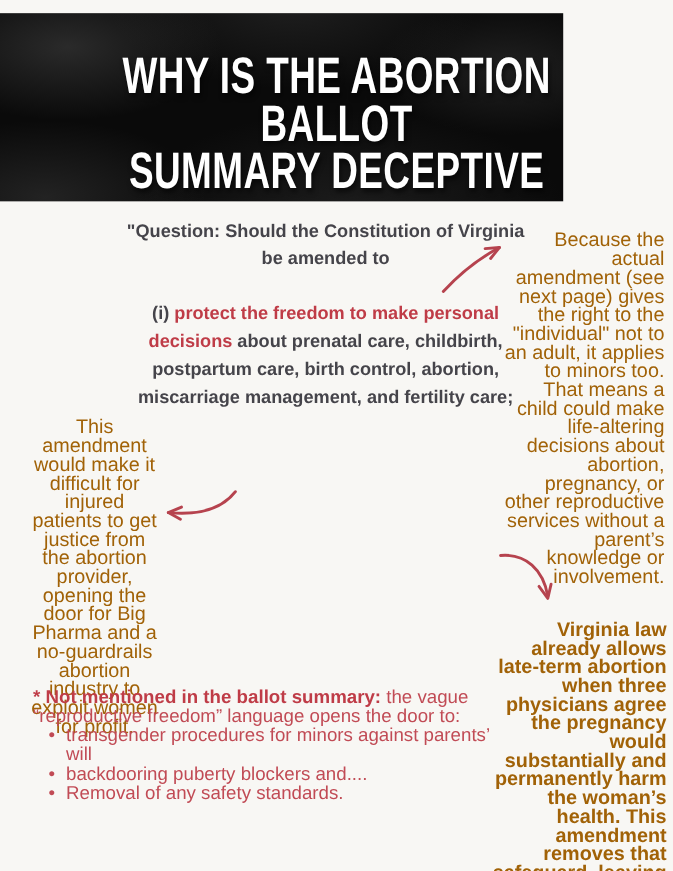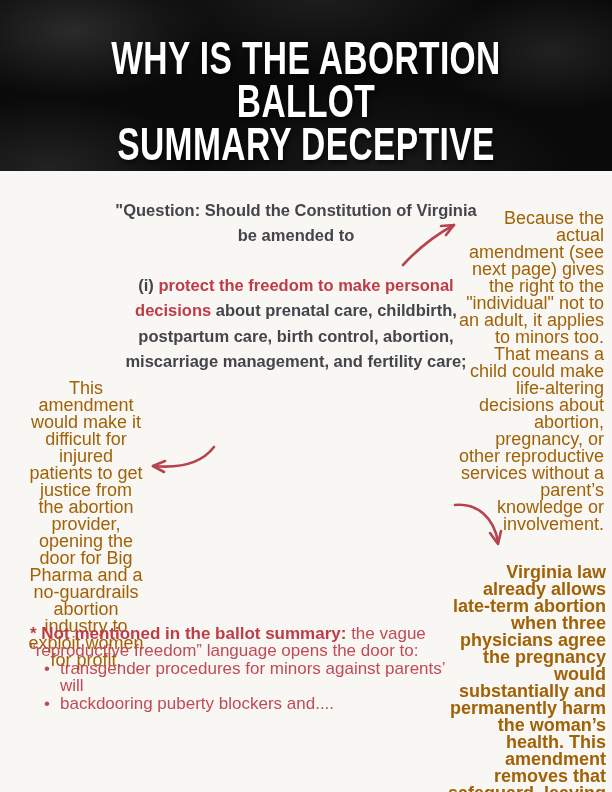--- a/index.html
+++ b/index.html
@@ -3,21 +3,21 @@
 <meta charset="utf-8">
 <style>
   html,body{margin:0;padding:0;background:#e9e9e9;}
   .page{
     position:relative;width:612px;height:792px;margin:0 auto;
     background:#f8f7f4;overflow:hidden;
     font-family:"Liberation Sans","DejaVu Sans",sans-serif;
   }
   
   .header{
-    position:absolute;left:0;top:0;width:612px;height:171px;
+    position:absolute;left:0;top:12px;width:512px;height:171px;
     background:
       radial-gradient(200px 95px at 12% 18%, rgba(95,95,95,.38), transparent 70%),
       radial-gradient(240px 110px at 52% -5%, rgba(75,75,75,.32), transparent 70%),
       radial-gradient(170px 85px at 90% 30%, rgba(85,85,85,.30), transparent 70%),
       radial-gradient(210px 100px at 8% 98%, rgba(105,105,105,.26), transparent 70%),
       radial-gradient(280px 130px at 62% 105%, rgba(70,70,70,.30), transparent 70%),
       #0a0a0a;
   }
   .title{
     position:absolute;left:0;top:36px;width:612px;
@@ -74,20 +74,21 @@
 
   <p class="note note-right-top">Because the actual amendment (see next page) gives the right to the "individual" not to an adult, it applies to minors too. That means a child could make life-altering decisions about abortion, pregnancy, or other reproductive services without a parent’s knowledge or involvement.</p>
 
   <p class="note note-right-bottom">Virginia law already allows late-term abortion when three physicians agree the pregnancy would substantially and permanently harm the woman’s health. This amendment removes that safeguard, leaving the decision solely to the abortion provider performing and profiting from the procedure.</p>
 
   <div class="footnote">
     <span class="lead-bold">* Not mentioned in the ballot summary:</span><span> the vague “reproductive freedom” language opens the door to:</span>
     <ul>
       <li>transgender procedures for minors against parents’ will</li>
       <li>backdooring puberty blockers and....</li>
+      <li>Removal of any safety standards.</li>
     </ul>
   </div>
 
   <svg class="arrows" viewBox="0 0 612 792" xmlns="http://www.w3.org/2000/svg">
     <g stroke="#b6434e" stroke-width="2.6" fill="none" stroke-linecap="round" stroke-linejoin="round">
       <g>
         <path d="M 403 265 Q 426 240 454 225"></path>
         <path d="M 454 225 L 446 235 M 454 225 L 441 226"></path>
       </g>
       <g>

